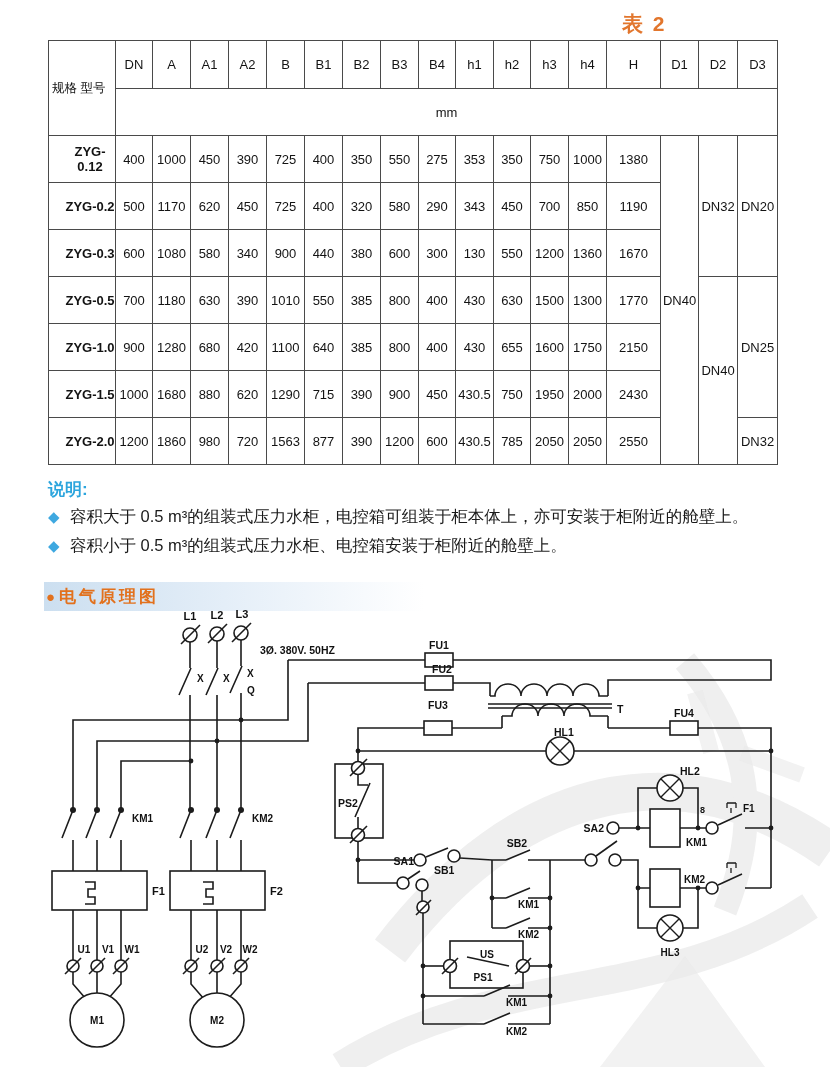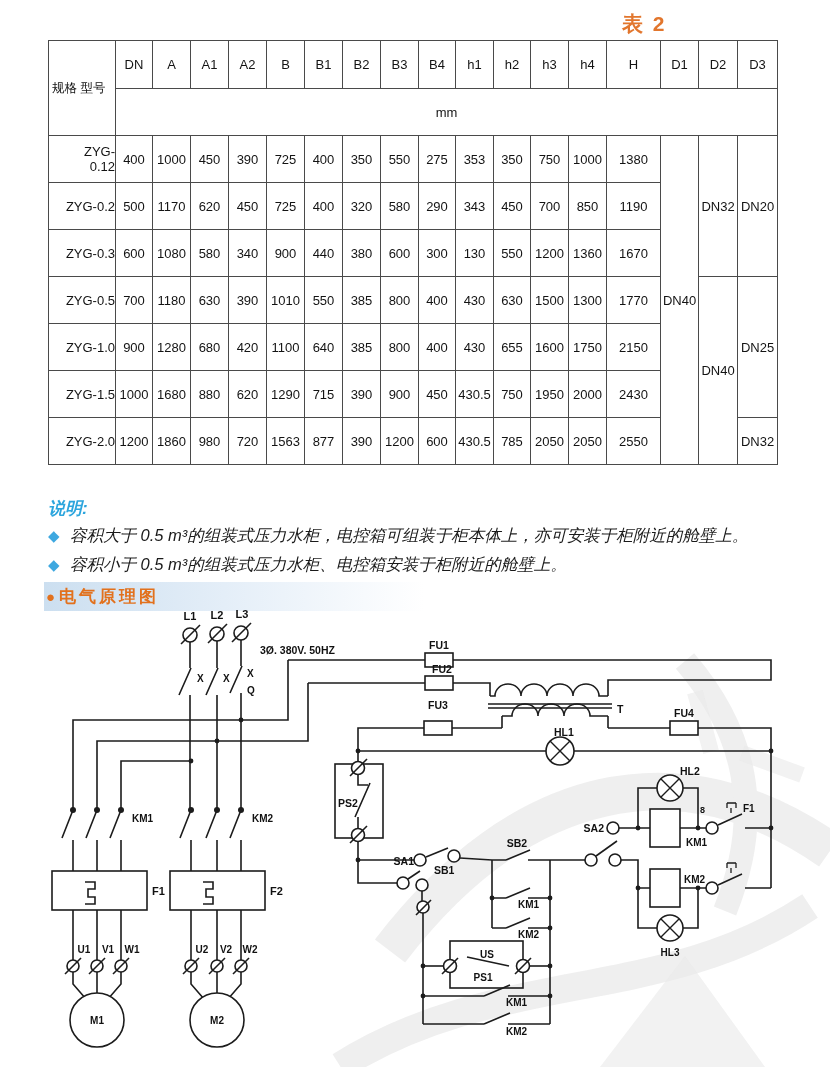--- a/index.html
+++ b/index.html
@@ -5,22 +5,22 @@
   html,body{margin:0;padding:0;background:#fff;}
   .page{position:relative;width:830px;height:1067px;background:#fff;overflow:hidden;
         font-family:"Liberation Sans","DejaVu Sans",sans-serif;color:#111;}
   .table-tag{position:absolute;left:622px;top:10px;font-size:21px;font-weight:700;color:#e2762d;letter-spacing:2px;}
   .spec-table{position:absolute;left:48px;top:40px;border-collapse:collapse;table-layout:fixed;width:730px;}
   .spec-table td,.spec-table th{border:1px solid #4a4a4a;text-align:center;font-size:13px;padding:0;color:#131313;font-weight:400;vertical-align:middle;}
   .spec-table th{font-weight:400;height:47px;}
   .spec-table .model-header{text-align:left;padding-left:3px;font-size:12.5px;margin-left:8px;}
   .spec-table .unit-row td{height:46px;}
   .spec-table tbody td{height:46px;}
-  .spec-table .model-cell{text-align:right;padding-left:16px;}
-  .notes{position:absolute;left:48px;top:497px;width:742px;font-style:italic;}
+  .spec-table .model-cell{text-align:center;padding-left:16px;font-weight:bold;}
+  .notes{position:absolute;left:48px;top:478px;width:742px;}
   .notes-title{font-size:17px;font-weight:700;color:#2ca5dd;margin-bottom:5px;}
   .note-item{position:relative;padding-left:22px;font-size:16.5px;line-height:1.32;color:#1a1a1a;margin-bottom:7px;}
   .note-item .diamond{position:absolute;left:0;top:1px;color:#3ea8e0;font-size:15px;}
   .section-header{position:absolute;left:44px;top:582px;width:400px;height:29px;display:flex;align-items:center;
         background:linear-gradient(to right,#ccdff0 0%,#e4eef8 45%,#ffffff 95%);}
   .section-header .dot{color:#e2711d;font-size:15px;margin:0 4px 0 2px;}
   .section-header .title{color:#e2711d;font-size:17px;font-weight:700;letter-spacing:3px;}
   .schematic{position:absolute;left:40px;top:606px;}
   .schematic text{font-family:"Liberation Sans","DejaVu Sans",sans-serif;font-weight:700;fill:#111;}
 </style>

